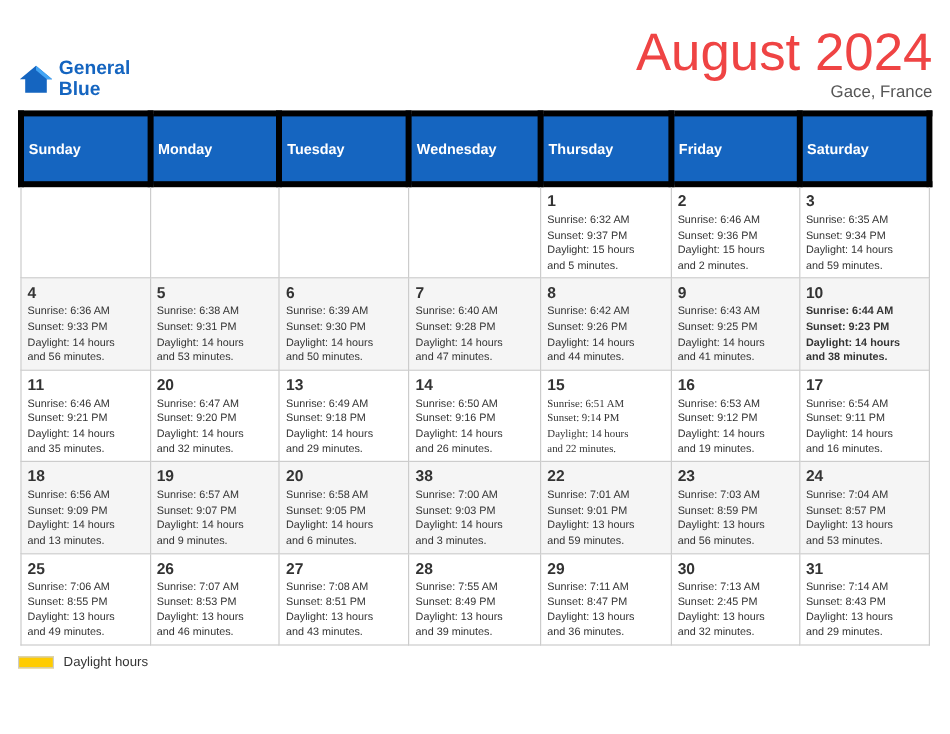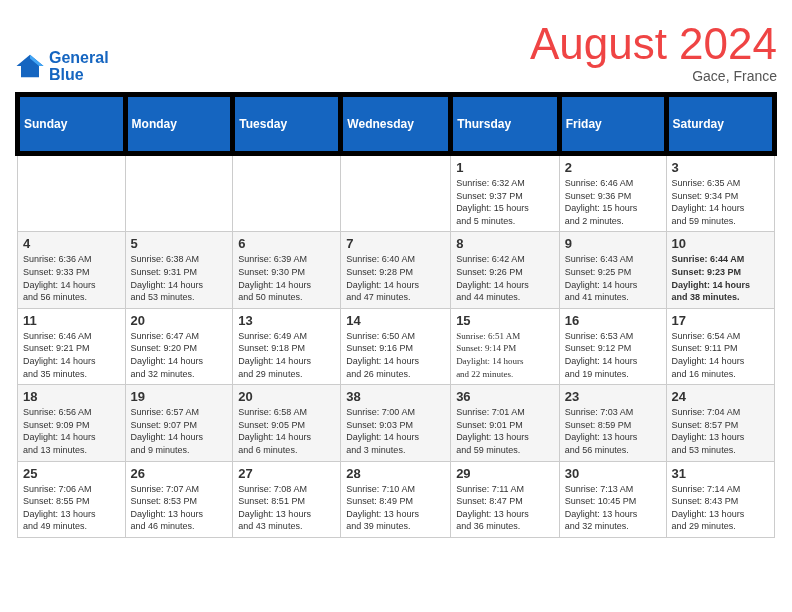--- a/index.html
+++ b/index.html
@@ -296,21 +296,21 @@
 and 6 minutes.</div>
           </td>
           <td>
             <span class="day-num">38</span>
             <div class="day-info" style="white-space: pre-line;">Sunrise: 7:00 AM
 Sunset: 9:03 PM
 Daylight: 14 hours
 and 3 minutes.</div>
           </td>
           <td>
-            <span class="day-num">36</span>
+            <span class="day-num">22</span>
             <div class="day-info" style="white-space: pre-line;">Sunrise: 7:01 AM
 Sunset: 9:01 PM
 Daylight: 13 hours
 and 59 minutes.</div>
           </td>
           <td>
             <span class="day-num">23</span>
             <div class="day-info" style="white-space: pre-line;">Sunrise: 7:03 AM
 Sunset: 8:59 PM
 Daylight: 13 hours
@@ -341,43 +341,47 @@
           </td>
           <td>
             <span class="day-num">27</span>
             <div class="day-info" style="white-space: pre-line;">Sunrise: 7:08 AM
 Sunset: 8:51 PM
 Daylight: 13 hours
 and 43 minutes.</div>
           </td>
           <td>
             <span class="day-num">28</span>
-            <div class="day-info" style="white-space: pre-line;">Sunrise: 7:10 AM
+            <div class="day-info" style="white-space: pre-line;">Sunrise: 7:55 AM
 Sunset: 8:49 PM
 Daylight: 13 hours
 and 39 minutes.</div>
           </td>
           <td>
             <span class="day-num">29</span>
             <div class="day-info" style="white-space: pre-line;">Sunrise: 7:11 AM
 Sunset: 8:47 PM
 Daylight: 13 hours
 and 36 minutes.</div>
           </td>
           <td>
             <span class="day-num">30</span>
             <div class="day-info" style="white-space: pre-line;">Sunrise: 7:13 AM
-Sunset: 10:45 PM
+Sunset: 2:45 PM
 Daylight: 13 hours
 and 32 minutes.</div>
           </td>
           <td>
             <span class="day-num">31</span>
             <div class="day-info" style="white-space: pre-line;">Sunrise: 7:14 AM
 Sunset: 8:43 PM
 Daylight: 13 hours
 and 29 minutes.</div>
           </td>
         </tr>
       </tbody>
   </table>
 
+  <div class="footer">
+    <span class="daylight-bar"></span>
+    <span>Daylight hours</span>
+  </div>
 </div>
 
 </body></html>

